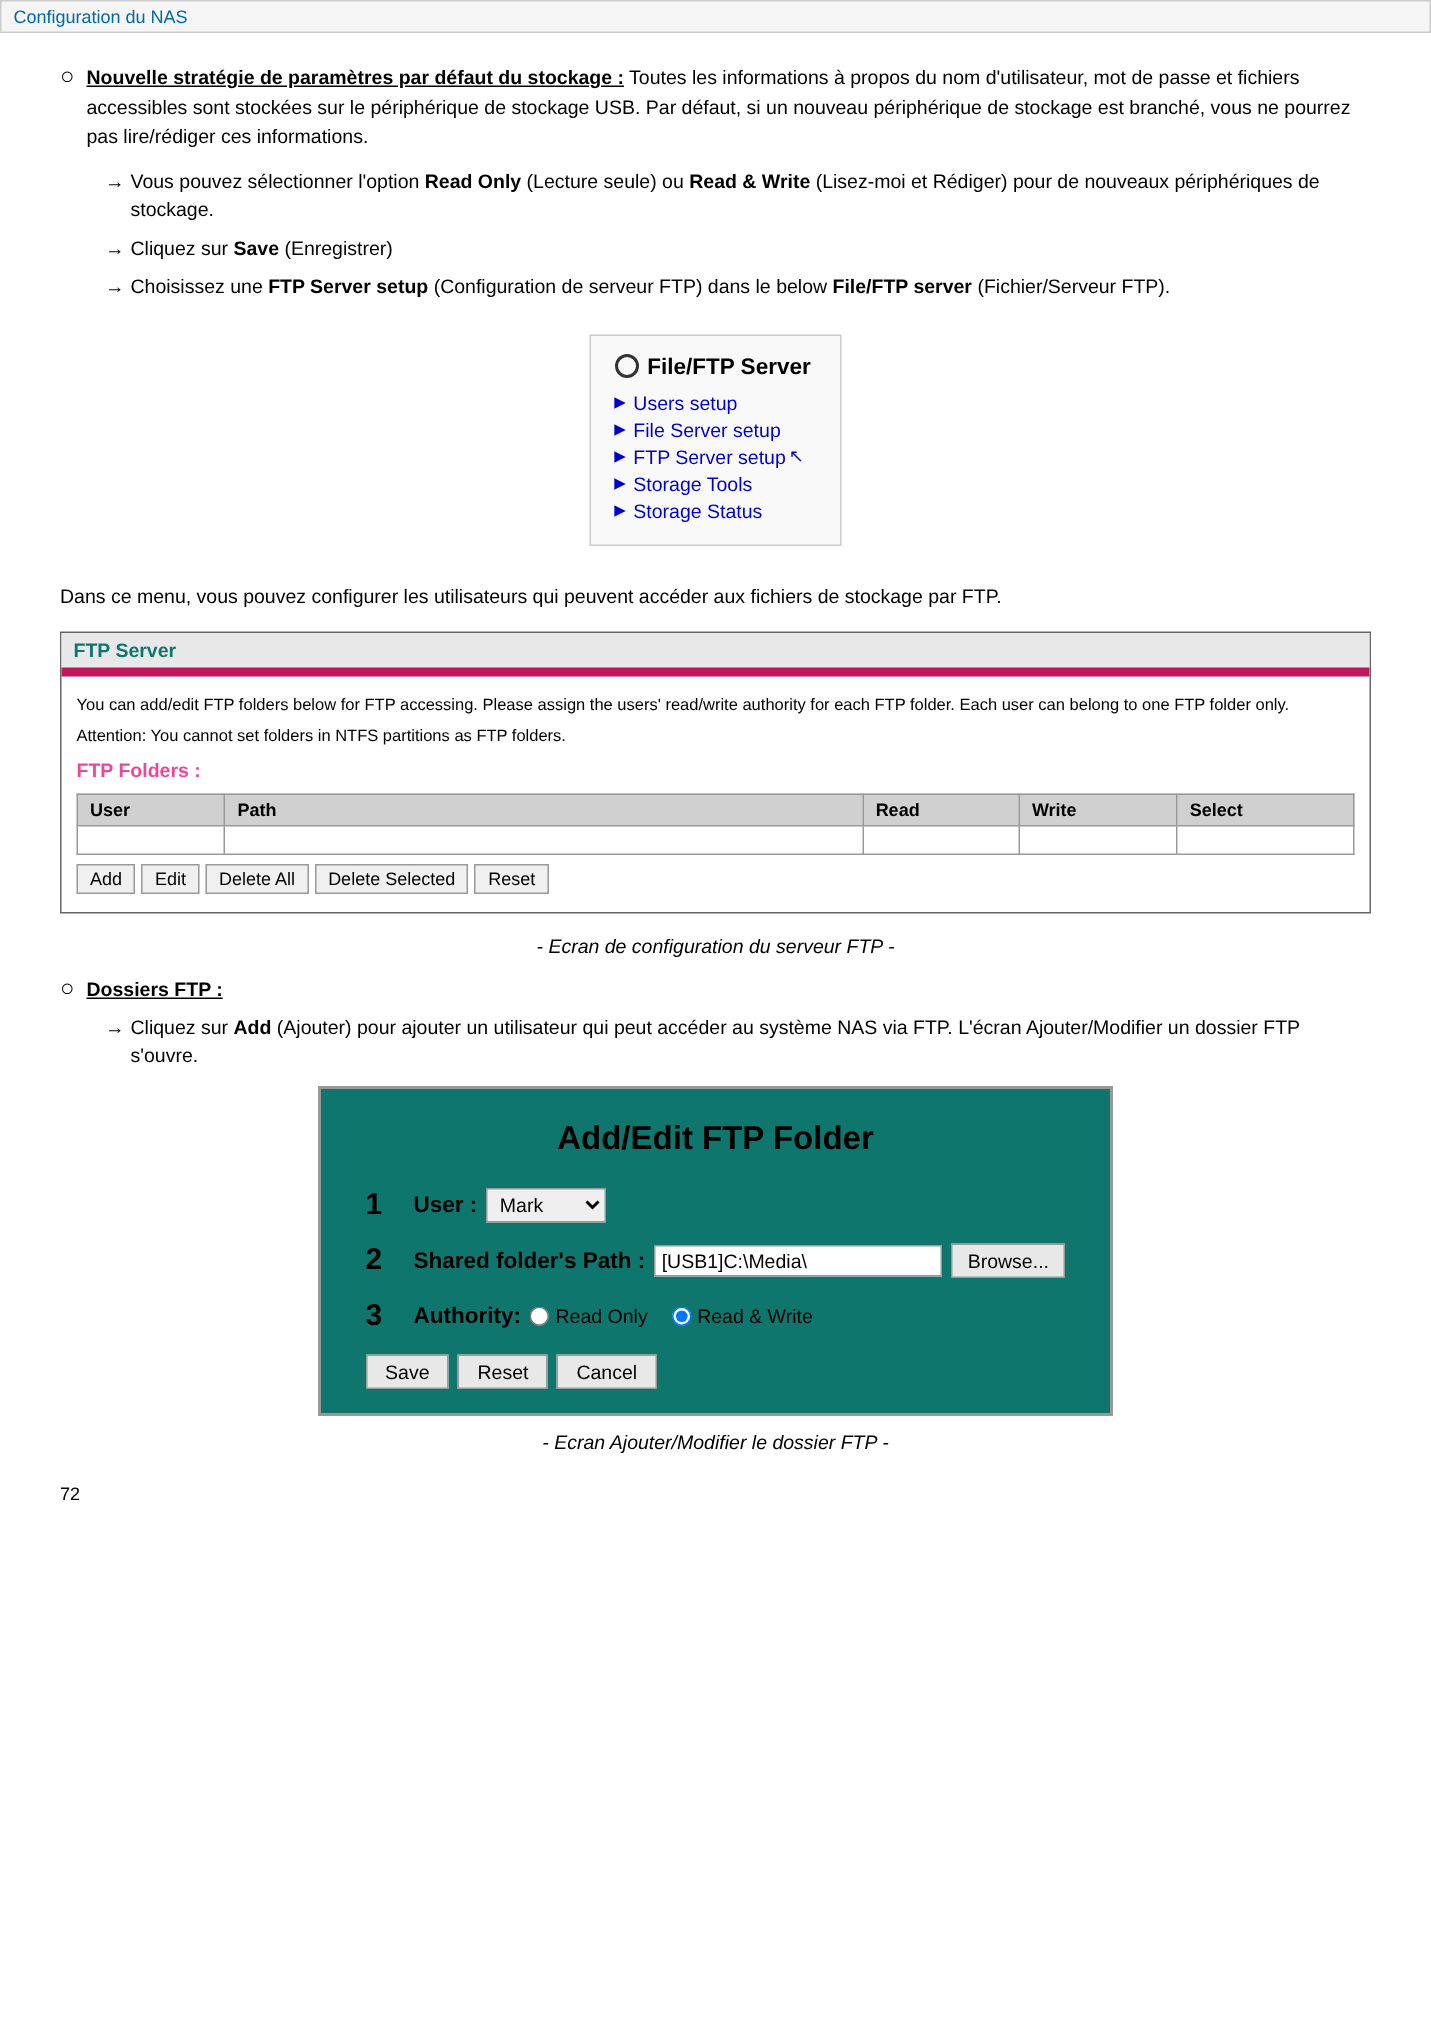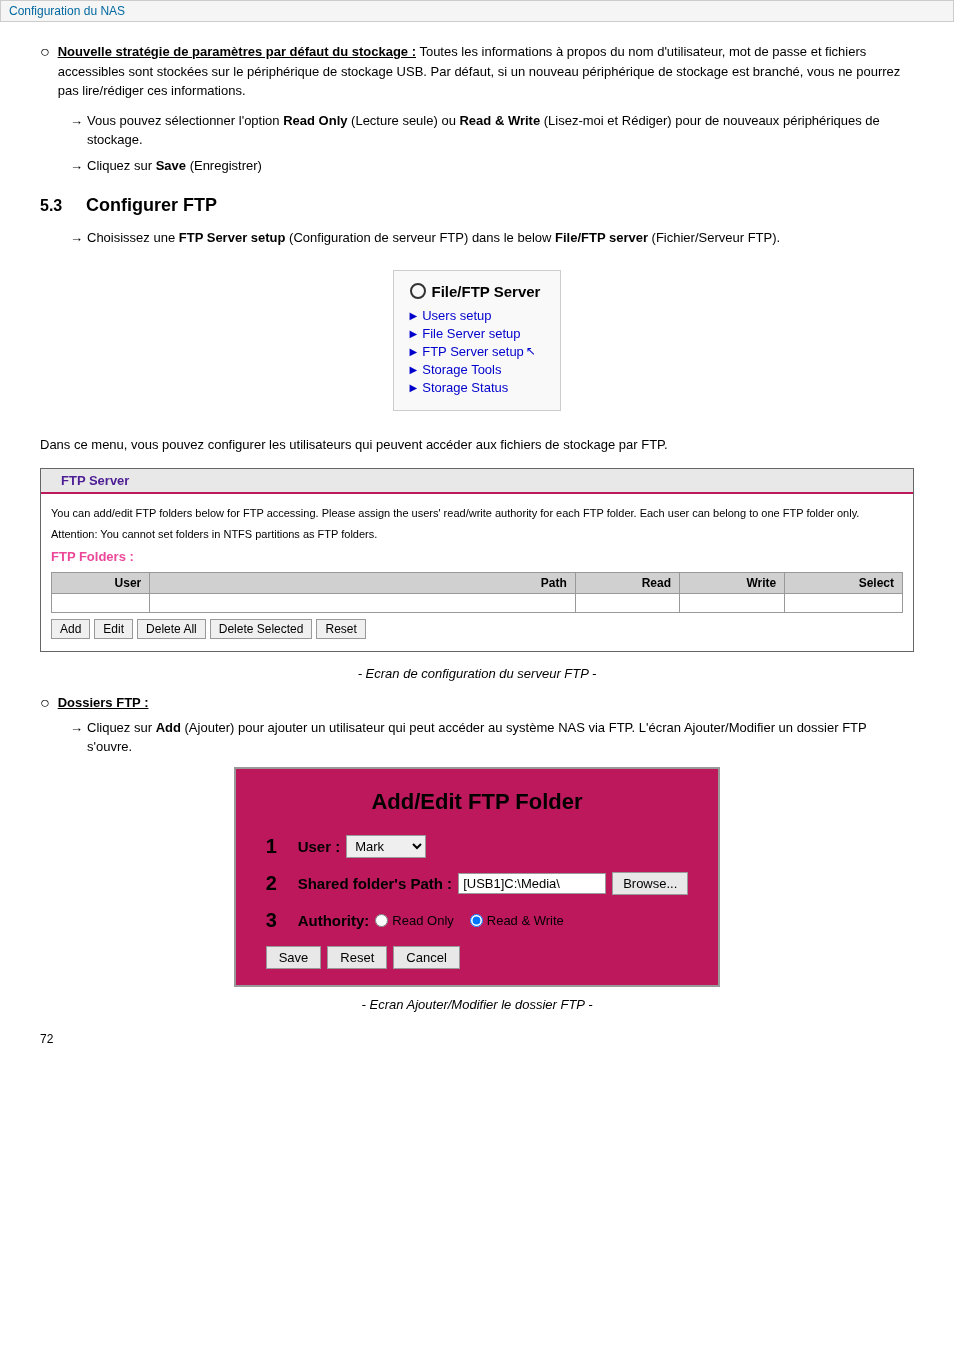--- a/index.html
+++ b/index.html
@@ -103,25 +103,25 @@
       margin: 12px 0;
       line-height: 1.5;
     }
     .ftp-server-box {
       border: 1px solid #666;
       margin: 14px 0;
       background: #fff;
     }
     .ftp-server-header {
       background: #e8e8e8;
-      padding: 4px 20px;
-      font-weight: bold;
-      font-size: 13px;
-      color: #4c1d95;
-      border-bottom: 2px solid #be185d;
+      padding: 4px 8px;
+      font-weight: bold;
+      font-size: 13px;
+      color: #0f766e;
+      border-bottom: 6px solid #be185d;
     }
     .ftp-server-body {
       padding: 12px 10px;
     }
     .ftp-info-text {
       font-size: 11px;
       margin-bottom: 6px;
       line-height: 1.4;
     }
     .ftp-folders-label {
@@ -133,21 +133,21 @@
     .ftp-table {
       width: 100%;
       border-collapse: collapse;
       margin-bottom: 6px;
     }
     .ftp-table th {
       border: 1px solid #999;
       background: #d0d0d0;
       padding: 3px 8px;
       font-size: 12px;
-      text-align: right;
+      text-align: left;
     }
     .ftp-table td {
       border: 1px solid #999;
       padding: 2px 8px;
       font-size: 12px;
     }
     .ftp-buttons {
       display: flex;
       gap: 4px;
       margin-top: 4px;
@@ -168,21 +168,21 @@
     .dossier-section {
       margin: 10px 0 10px 0;
     }
     .dossier-heading {
       display: flex;
       align-items: center;
       margin-bottom: 6px;
     }
     .add-edit-box {
       border: 2px solid #999;
-      background: #be185d;
+      background: #0f766e;
       padding: 20px 30px 16px 30px;
       max-width: 560px;
       margin: 0 auto;
     }
     .add-edit-title {
       font-size: 22px;
       font-weight: bold;
       text-align: center;
       margin-bottom: 20px;
     }
@@ -283,24 +283,20 @@
     </span>
   </div>
 
   <div class="arrow-item">
     <span class="arrow">→</span>
     <span>
       <span>Cliquez sur </span><strong>Save</strong><span> (Enregistrer)</span>
     </span>
   </div>
 
-  <div class="section-heading">
-    <span class="section-number">5.3</span>
-    <span class="section-title">Configurer FTP</span>
-  </div>
 
   <div class="arrow-item">
     <span class="arrow">→</span>
     <span>
       <span>Choisissez une </span><strong>FTP Server setup</strong><span> (Configuration de serveur FTP) dans le below </span><strong>File/FTP server</strong><span> (Fichier/Serveur FTP).</span>
     </span>
   </div>
 
   <div class="center-block">
     <div class="menu-box">
@@ -395,21 +391,21 @@
         <select class="form-select">
           <option>Mark</option>
           <option>Admin</option>
           <option>Guest</option>
         </select>
       </div>
 
       <div class="form-row">
         <span class="form-number">2</span>
         <span class="form-label">Shared folder's Path :</span>
-        <input class="form-input" type="text" value="[USB1]C:\Media\" style="width: 148px;">
+        <input class="form-input" type="text" value="[USB1]C:\Media\" style="width: 192px;">
         <button class="browse-btn">Browse...</button>
       </div>
 
       <div class="form-row">
         <span class="form-number">3</span>
         <span class="form-label">Authority:</span>
         <div class="radio-group">
           <label class="radio-item">
             <input type="radio" name="authority" style="">
             <span>Read Only</span>

